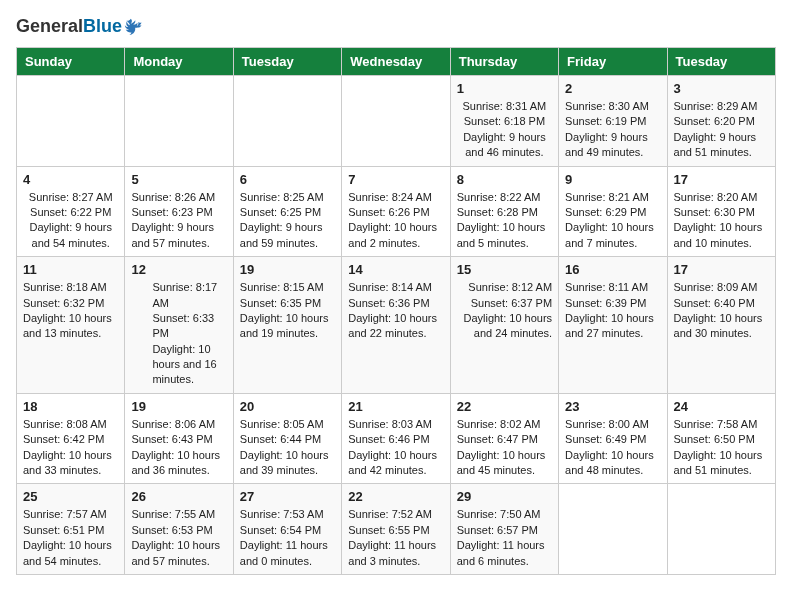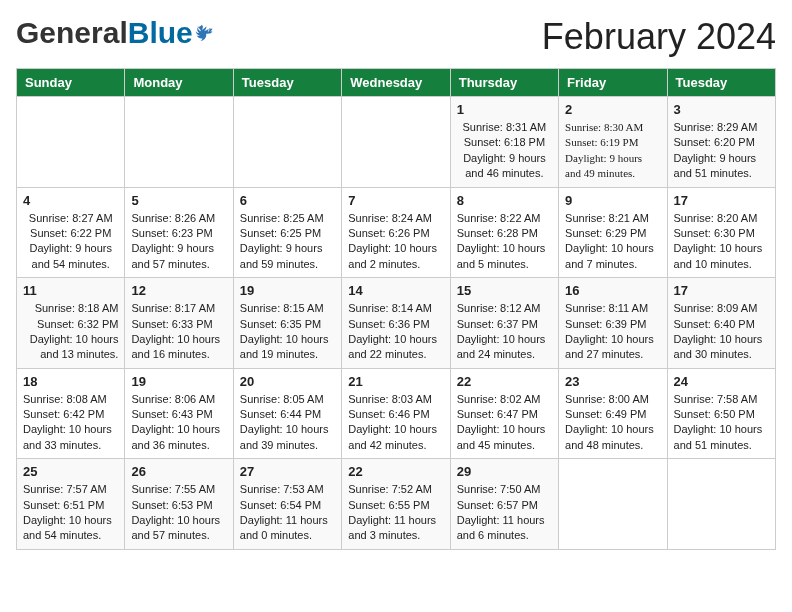--- a/index.html
+++ b/index.html
@@ -17,21 +17,21 @@
       margin-bottom: 10px;
     }
     .logo {
       display: flex;
       flex-direction: column;
       align-items: flex-start;
     }
     .logo-text {
       display: flex;
       align-items: center;
-      font-size: 30px;
+      font-size: 18px;
       font-weight: bold;
     }
     .logo-general { color: #333; }
     .logo-blue { color: #0369a1; }
     .logo-bird {
       width: 20px;
       height: 20px;
       margin-left: 2px;
     }
     .title-area {
@@ -97,21 +97,20 @@
   <div class="logo">
     <div class="logo-text">
       <span class="logo-general">General</span>
       <span class="logo-blue">Blue</span>
       <svg class="logo-bird" viewBox="0 0 24 24" fill="#2e75b6">
         <path d="M21 6.5C19.5 7 18 7 17 6c1 2 0 4-2 5 1-1 1.5-2.5 1-4-1 1.5-3 2.5-5 2 2-1 3-3 2.5-5C12 6 10 8 8 8c2-2 2-5 0-6-1 2-3 3-5 2.5C5 6 7 8 7 10c-2-1-3.5-3-3.5-5C2 7 2.5 10 5 12c-2 0-3.5-1-4-2.5 0 3 2 5 5 5.5-1.5.5-3 .5-4 0 1.5 2.5 4 4 7 3.5-.5 1.5-1.5 2.5-2.5 3 3.5 0 7-3 7-7 0-.5 0-1-.1-1.5C19 13 20 12 21 10c-1 .5-2 .5-3 .5 1.5-1 2.5-2.5 3-4z"></path>
       </svg>
     </div>
   </div>
   <div class="title-area">
-    <div class="calendar-title">February 2024</div>
   </div>
 </div>
 
 <table>
   <thead>
     <tr>
     <th>Sunday</th>
         <th>Monday</th>
         <th>Tuesday</th>
         <th>Wednesday</th>
@@ -127,21 +126,21 @@
         <td class="empty"></td>
         <td class="empty"></td>
         <td>
           <div class="day-num">1</div>
           <div class="day-info" style="white-space: pre-line; text-align: center;">Sunrise: 8:31 AM
 Sunset: 6:18 PM
 Daylight: 9 hours and 46 minutes.</div>
         </td>
         <td>
           <div class="day-num">2</div>
-          <div class="day-info" style="white-space: pre-line; font-family: Liberation Serif, serif;">Sunrise: 8:30 AM
+          <div class="day-info" style="white-space: pre-line;">Sunrise: 8:30 AM
 Sunset: 6:19 PM
 Daylight: 9 hours and 49 minutes.</div>
         </td>
         <td>
           <div class="day-num">3</div>
           <div class="day-info" style="white-space: pre-line;">Sunrise: 8:29 AM
 Sunset: 6:20 PM
 Daylight: 9 hours and 51 minutes.</div>
         </td>
       </tr>
@@ -185,45 +184,45 @@
         <td>
           <div class="day-num">17</div>
           <div class="day-info" style="white-space: pre-line;">Sunrise: 8:20 AM
 Sunset: 6:30 PM
 Daylight: 10 hours and 10 minutes.</div>
         </td>
       </tr>
       <tr>
         <td>
           <div class="day-num">11</div>
-          <div class="day-info" style="white-space: pre-line; text-align: right;">Sunrise: 8:18 AM
+          <div class="day-info" style="white-space: pre-line;">Sunrise: 8:18 AM
 Sunset: 6:32 PM
 Daylight: 10 hours and 13 minutes.</div>
         </td>
         <td>
           <div class="day-num">12</div>
-          <div class="day-info" style="white-space: pre-line;">Sunrise: 8:17 AM
+          <div class="day-info" style="white-space: pre-line; margin-left: 21px;">Sunrise: 8:17 AM
 Sunset: 6:33 PM
 Daylight: 10 hours and 16 minutes.</div>
         </td>
         <td>
           <div class="day-num">19</div>
           <div class="day-info" style="white-space: pre-line;">Sunrise: 8:15 AM
 Sunset: 6:35 PM
 Daylight: 10 hours and 19 minutes.</div>
         </td>
         <td>
           <div class="day-num">14</div>
           <div class="day-info" style="white-space: pre-line;">Sunrise: 8:14 AM
 Sunset: 6:36 PM
 Daylight: 10 hours and 22 minutes.</div>
         </td>
         <td>
           <div class="day-num">15</div>
-          <div class="day-info" style="white-space: pre-line;">Sunrise: 8:12 AM
+          <div class="day-info" style="white-space: pre-line; text-align: right;">Sunrise: 8:12 AM
 Sunset: 6:37 PM
 Daylight: 10 hours and 24 minutes.</div>
         </td>
         <td>
           <div class="day-num">16</div>
           <div class="day-info" style="white-space: pre-line;">Sunrise: 8:11 AM
 Sunset: 6:39 PM
 Daylight: 10 hours and 27 minutes.</div>
         </td>
         <td>

